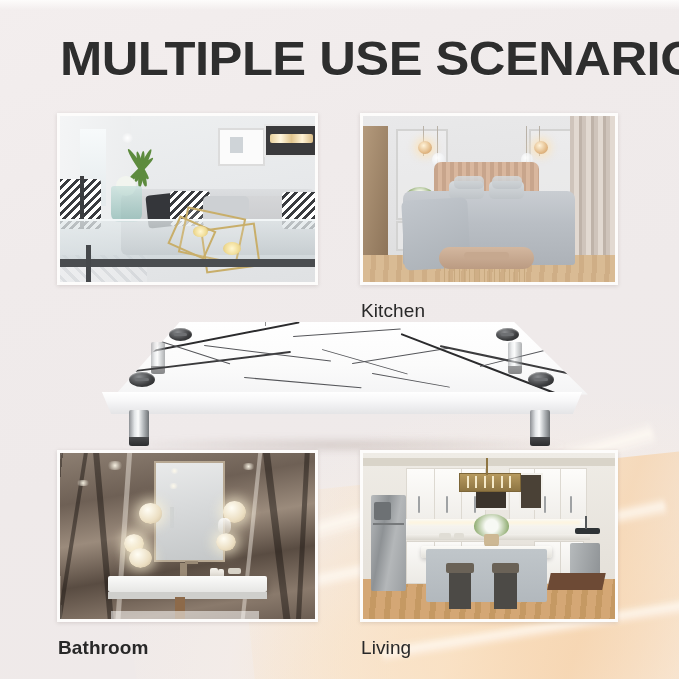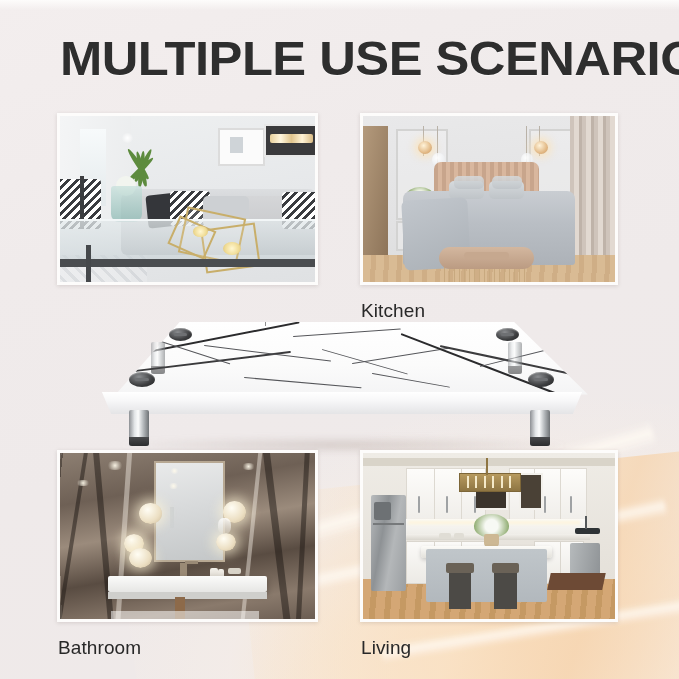--- a/index.html
+++ b/index.html
@@ -346,21 +346,21 @@
       <div class="el ba-tap" style="left:49%;top:65%;width:5%;height:2%;"></div>
       <div class="el ba-bottle" style="left:59%;top:69%;width:3%;height:7%;"></div>
       <div class="el ba-bottle" style="left:62%;top:70%;width:2.4%;height:6%;"></div>
       <div class="el" style="left:66%;top:69%;width:5%;height:4%;background:#d8d3c8;border-radius:2px;"></div>
       <div class="el ba-vanity"></div>
       <div class="el ba-vanity-f"></div>
       <div class="el" style="left:45%;top:87%;width:4%;height:13%;background:#8d6a4a;"></div>
       <div class="el" style="left:20%;top:95%;width:58%;height:5%;background:rgba(250,248,245,.55);"></div>
     </div>
   </div>
-  <div class="caption" style="left:58px;top:637px;">Bathroom</div>
+  <div class="caption" style="left:58px;top:637px;font-weight:bold;">Bathroom</div>
 
   <div class="photo" style="left:360px;top:450px;width:258px;height:172px;">
     <div class="ph-inner">
       <div class="el ki-wall"></div>
       <div class="el ki-crown"></div>
       <div class="el ki-floor"></div>
       <div class="el ki-cabu" style="left:17%;top:9%;width:11%;height:31%;"></div>
       <div class="el ki-cabu" style="left:28%;top:9%;width:11%;height:31%;"></div>
       <div class="el ki-cabu" style="left:39%;top:9%;width:9%;height:31%;"></div>
       <div class="el ki-cabu" style="left:58%;top:9%;width:10%;height:31%;"></div>

